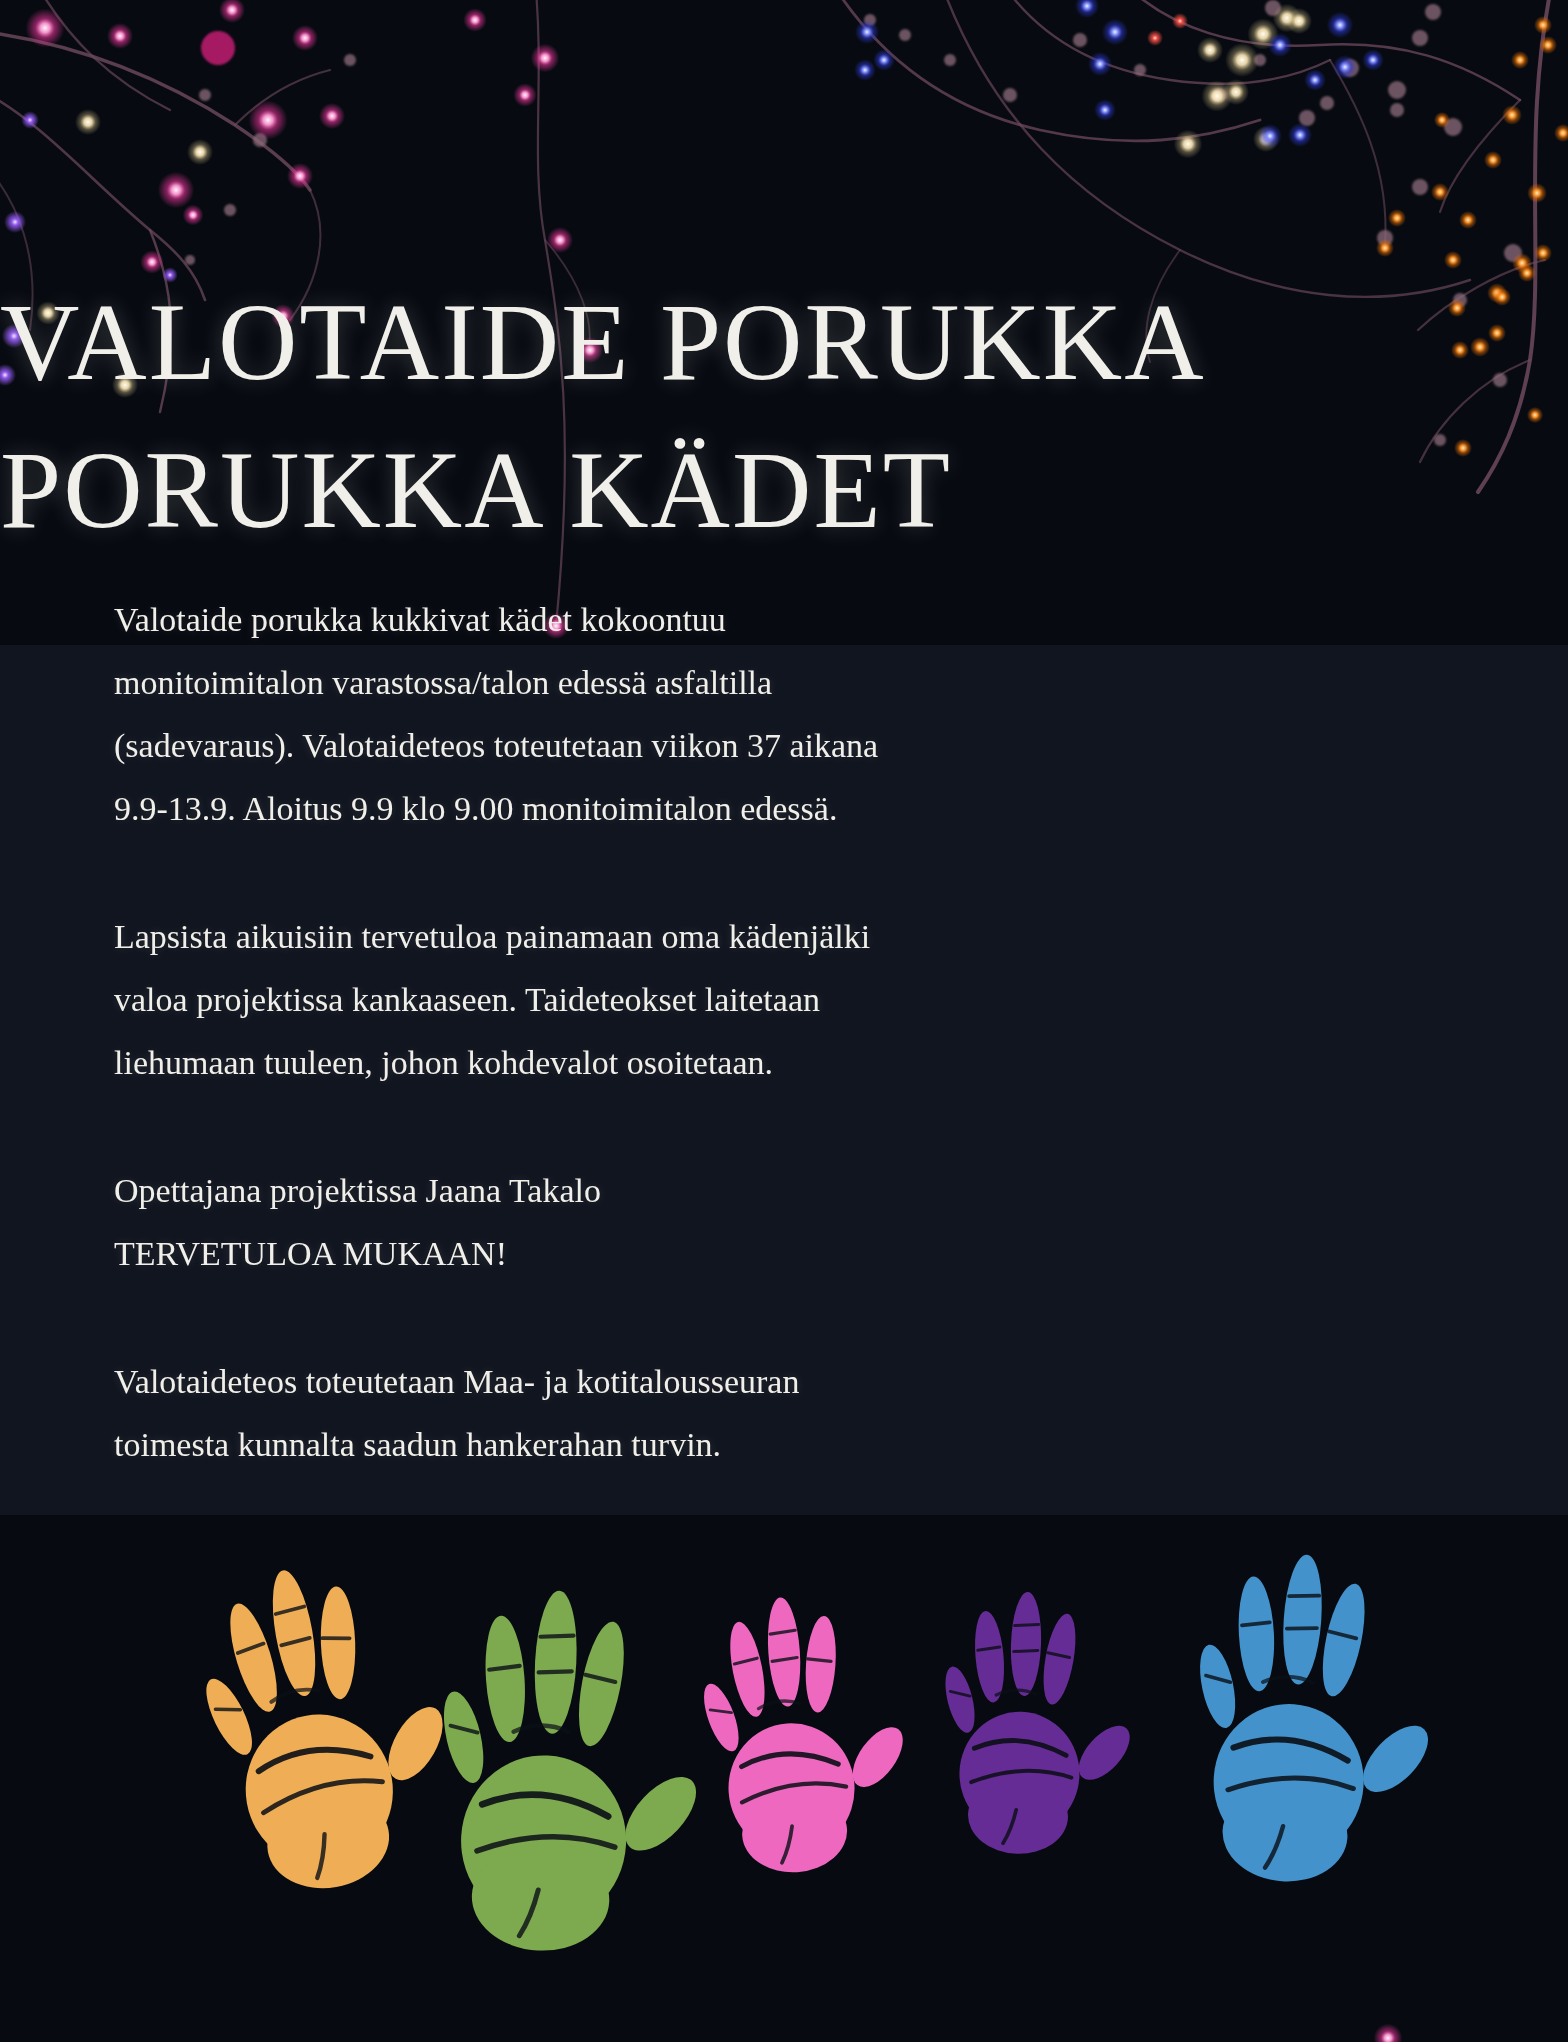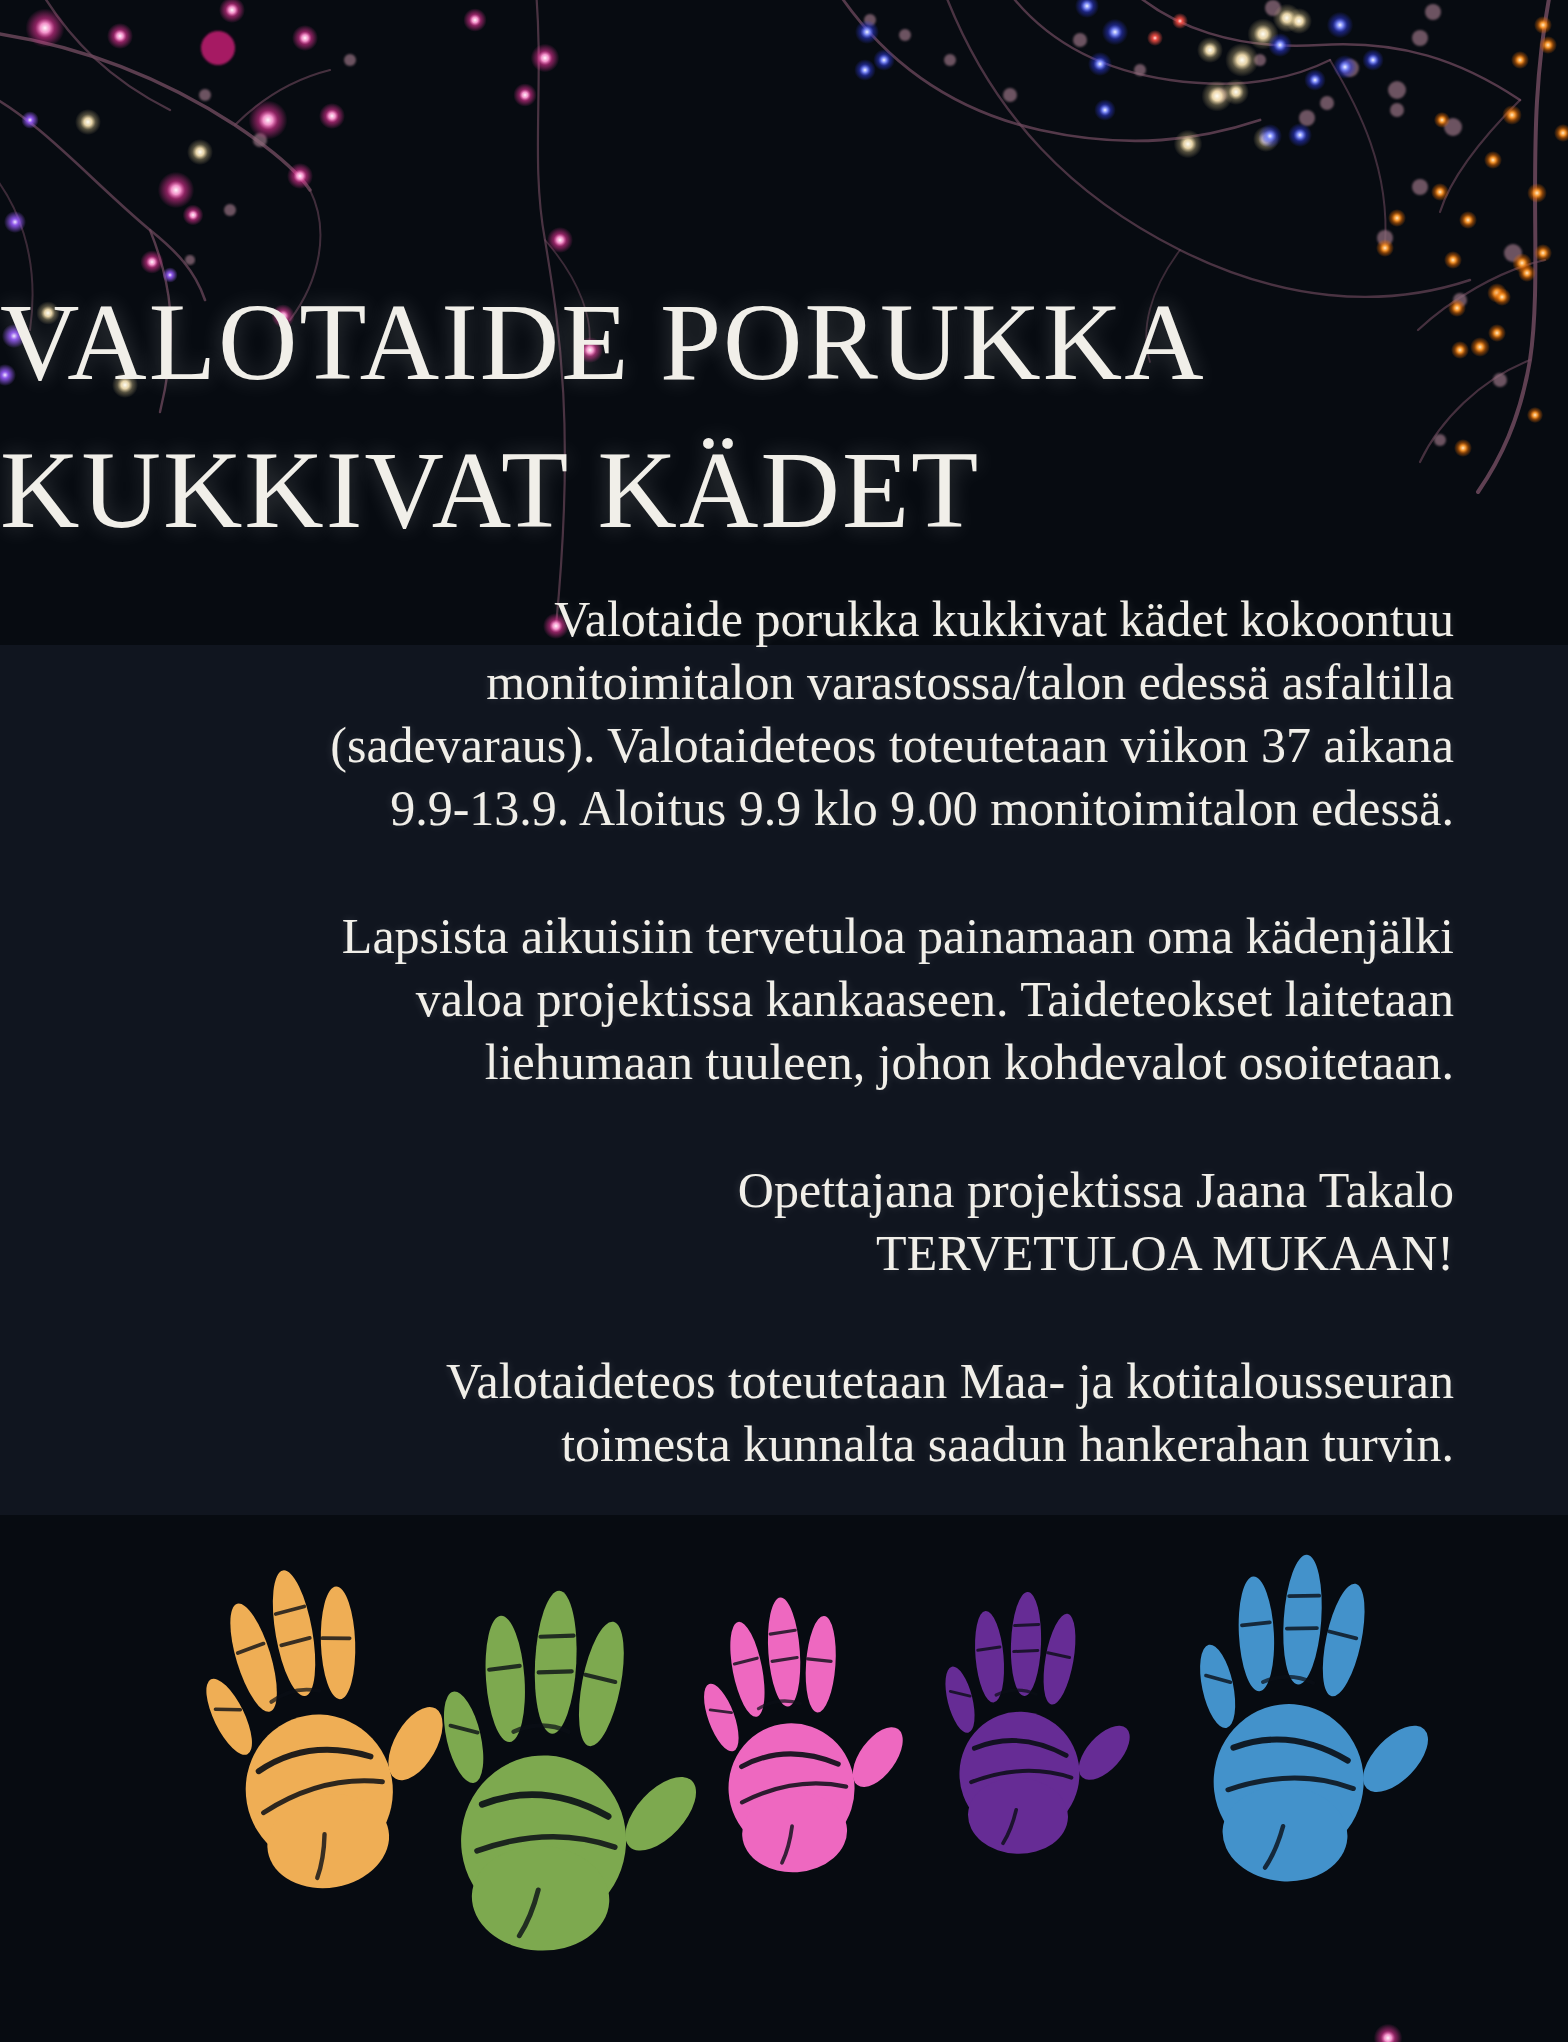--- a/index.html
+++ b/index.html
@@ -20,22 +20,22 @@
     position:absolute;left:0;top:268px;width:1568px;
     margin:0;
     font-size:110px;line-height:148px;font-weight:400;
     letter-spacing:2px;color:var(--text,#f1efe9);
     text-shadow:0 0 22px rgba(255,255,255,.22);
     white-space:nowrap;
   }
   .title span{display:block;}
   .body-text{
     position:absolute;left:114px;top:588px;width:1340px;
-    text-align:right;color:var(--text,#f1efe9);
-    font-size:50px;line-height:63px;
+    text-align:left;color:var(--text,#f1efe9);
+    font-size:34px;line-height:63px;
     text-shadow:0 0 10px rgba(255,255,255,.14);
   }
   .body-text p{margin:0 0 65px 0;white-space:pre-line;}
   .hands{position:absolute;left:0;top:0;}
 </style>
 </head>
 <body>
 
 <div class="poster">
 
@@ -214,21 +214,21 @@
         <circle cx="1535" cy="415" r="8.1" fill="url(#gOrange)"></circle>
         <circle cx="1442" cy="120" r="8.1" fill="url(#gOrange)"></circle>
         <circle cx="1520" cy="60" r="9.0" fill="url(#gOrange)"></circle>
       </g>
   </svg>
 
   <div class="band"></div>
 
   <h1 class="title">
     <span>VALOTAIDE PORUKKA</span>
-    <span>KUKKIVAT KÄDET</span>
+    <span>PORUKKA KÄDET</span>
   </h1>
 
   <div class="body-text">
     <p>Valotaide porukka kukkivat kädet kokoontuu
 monitoimitalon varastossa/talon edessä asfaltilla
 (sadevaraus). Valotaideteos toteutetaan viikon 37 aikana
 9.9-13.9. Aloitus 9.9 klo 9.00 monitoimitalon edessä.</p>
     <p>Lapsista aikuisiin tervetuloa painamaan oma kädenjälki
 valoa projektissa kankaaseen. Taideteokset laitetaan
 liehumaan tuuleen, johon kohdevalot osoitetaan.</p>

